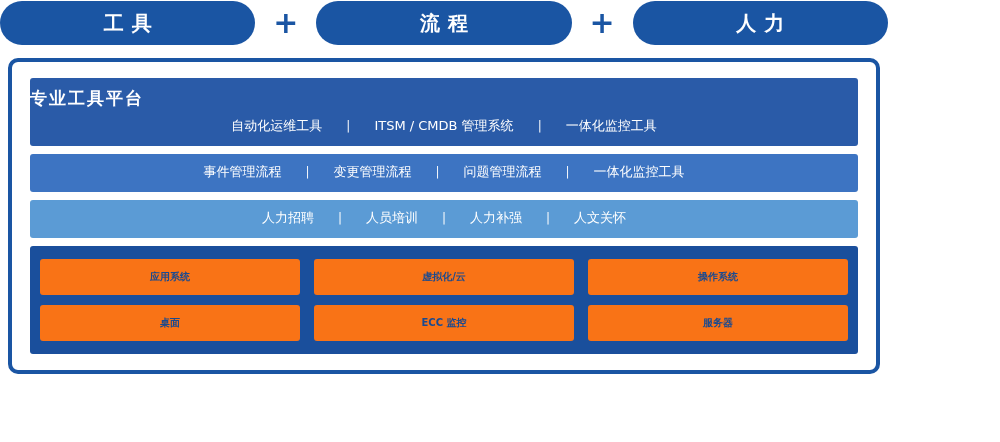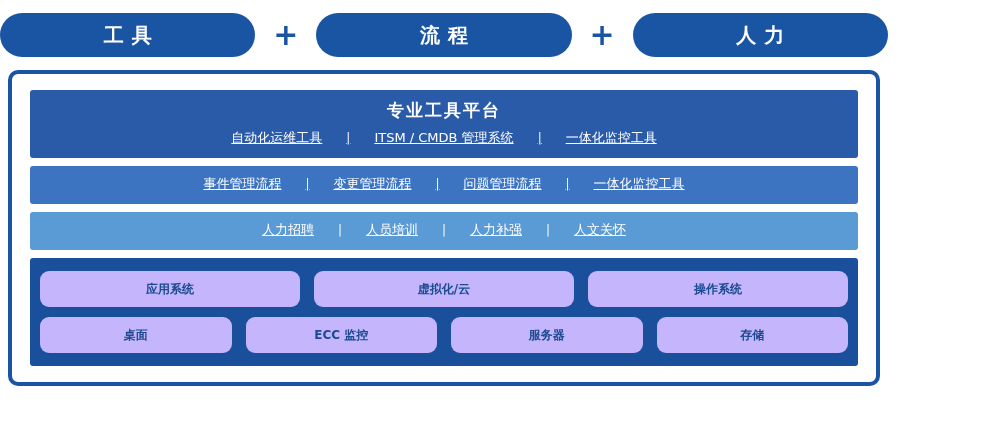--- a/index.html
+++ b/index.html
@@ -2,21 +2,21 @@
 <html style="--pill: #1a55a3; --frame-border: #1a55a3; --band1: #2a5ba8; --band2: #3d74c2; --band3: #5b9bd5; --band4: #1a4f9c; --box-text: #1b4a8f;"><head>
 <meta charset="utf-8">
 <style>
   * { box-sizing: border-box; margin: 0; padding: 0; }
   html,body { width: 1000px; height: 442px; }
   body {
     background: #ffffff;
     font-family: "DejaVu Sans", "Liberation Sans", sans-serif;
     overflow: hidden;
   }
-  .canvas { width: 888px; height: 442px; padding-top: 12px; }
+  .canvas { width: 888px; height: 442px; }
 
   
   .pill-row { display: flex; align-items: center; justify-content: center; height: 46px; }
   .pill {
     width: 268px; height: 44px; border-radius: 22px;
     background: var(--pill, #1a55a3); color: #ffffff;
     display: flex; align-items: center; justify-content: center;
     font-size: 20px; font-weight: bold; letter-spacing: 8px; text-indent: 8px;
   }
   .plus {
@@ -26,39 +26,39 @@
 
   
   .frame {
     margin: 12px 8px 0; background: #ffffff;
     border: 4px solid var(--frame-border, #1a55a3); border-radius: 10px;
     padding: 16px 18px;
     display: flex; flex-direction: column; gap: 8px;
   }
 
   
-  .band { border-radius: 3px; color: #ffffff; text-align: center; padding: 9px 0 11px; }
+  .band { border-radius: 3px; color: #ffffff; text-align: left; padding: 9px 0 11px; }
   .band1 { background: var(--band1, #2a5ba8); }
   .band2 { background: var(--band2, #3d74c2); }
   .band3 { background: var(--band3, #5b9bd5); }
   .band-title { font-size: 17px; font-weight: bold; letter-spacing: 2px; margin-bottom: 7px; }
-  .band-items { display: flex; justify-content: center; align-items: center; font-size: 13px; text-decoration: underline; }
+  .band-items { display: flex; justify-content: center; align-items: center; font-size: 13px; }
   .itm { margin: 0 4px; white-space: nowrap; }
   .sep { margin: 0 20px; opacity: 0.95; font-size: 12px; }
 
   
   .band4 {
     background: var(--band4, #1a4f9c); border-radius: 3px;
     padding: 13px 10px; display: flex; flex-direction: column; gap: 10px;
   }
   .box-row { display: flex; gap: 14px; }
   .box {
-    flex: 1; background: #c4b5fd; border-radius: 9px; height: 36px;
+    flex: 1; background: #f97316; border-radius: 3px; height: 36px;
     display: flex; align-items: center; justify-content: center;
-    font-size: 12px; font-weight: bold; color: var(--box-text, #1b4a8f);
+    font-size: 10px; font-weight: bold; color: var(--box-text, #1b4a8f);
     white-space: nowrap;
   }
 </style>
 </head>
 <body>
 
 <div class="canvas">
 
   <div class="pill-row">
     <div class="pill">
@@ -114,18 +114,17 @@
     <section class="band4">
       <div class="box-row">
         <div class="box">应用系统</div>
         <div class="box">虚拟化/云</div>
         <div class="box">操作系统</div>
       </div>
       <div class="box-row">
         <div class="box">桌面</div>
         <div class="box">ECC 监控</div>
         <div class="box">服务器</div>
-        <div class="box">存储</div>
       </div>
     </section>
 
   </div>
 </div>
 
 </body></html>

